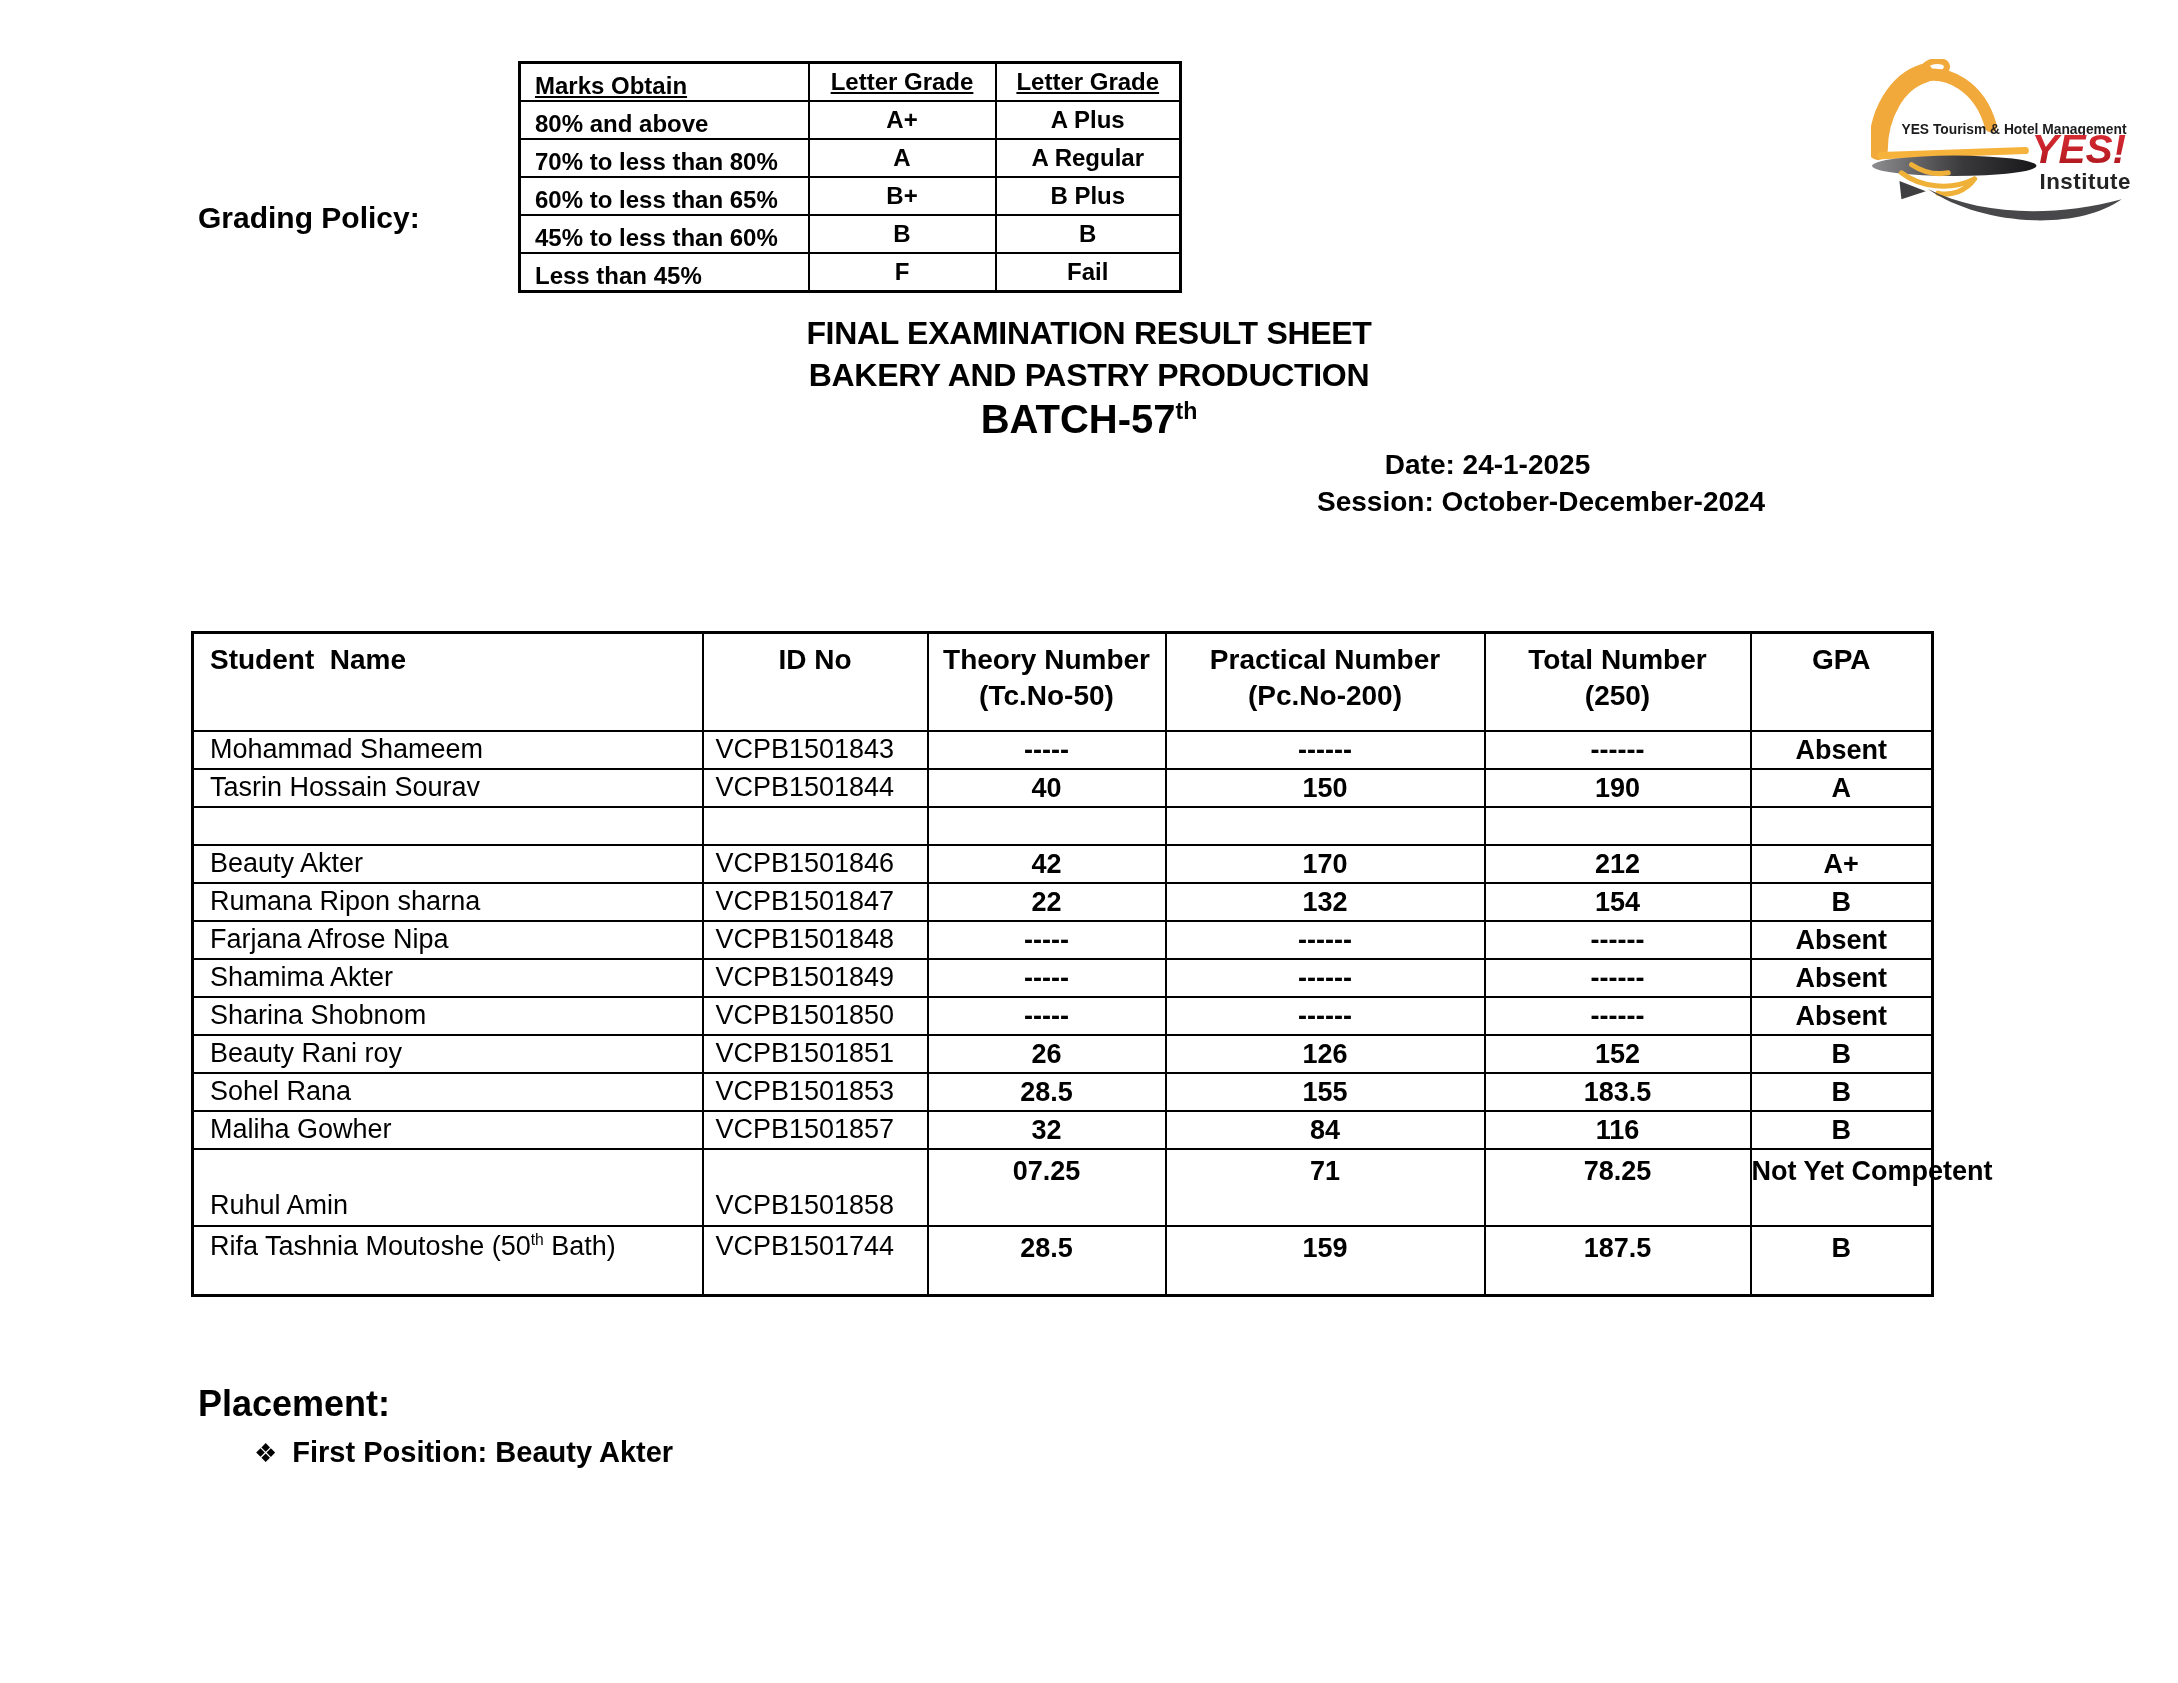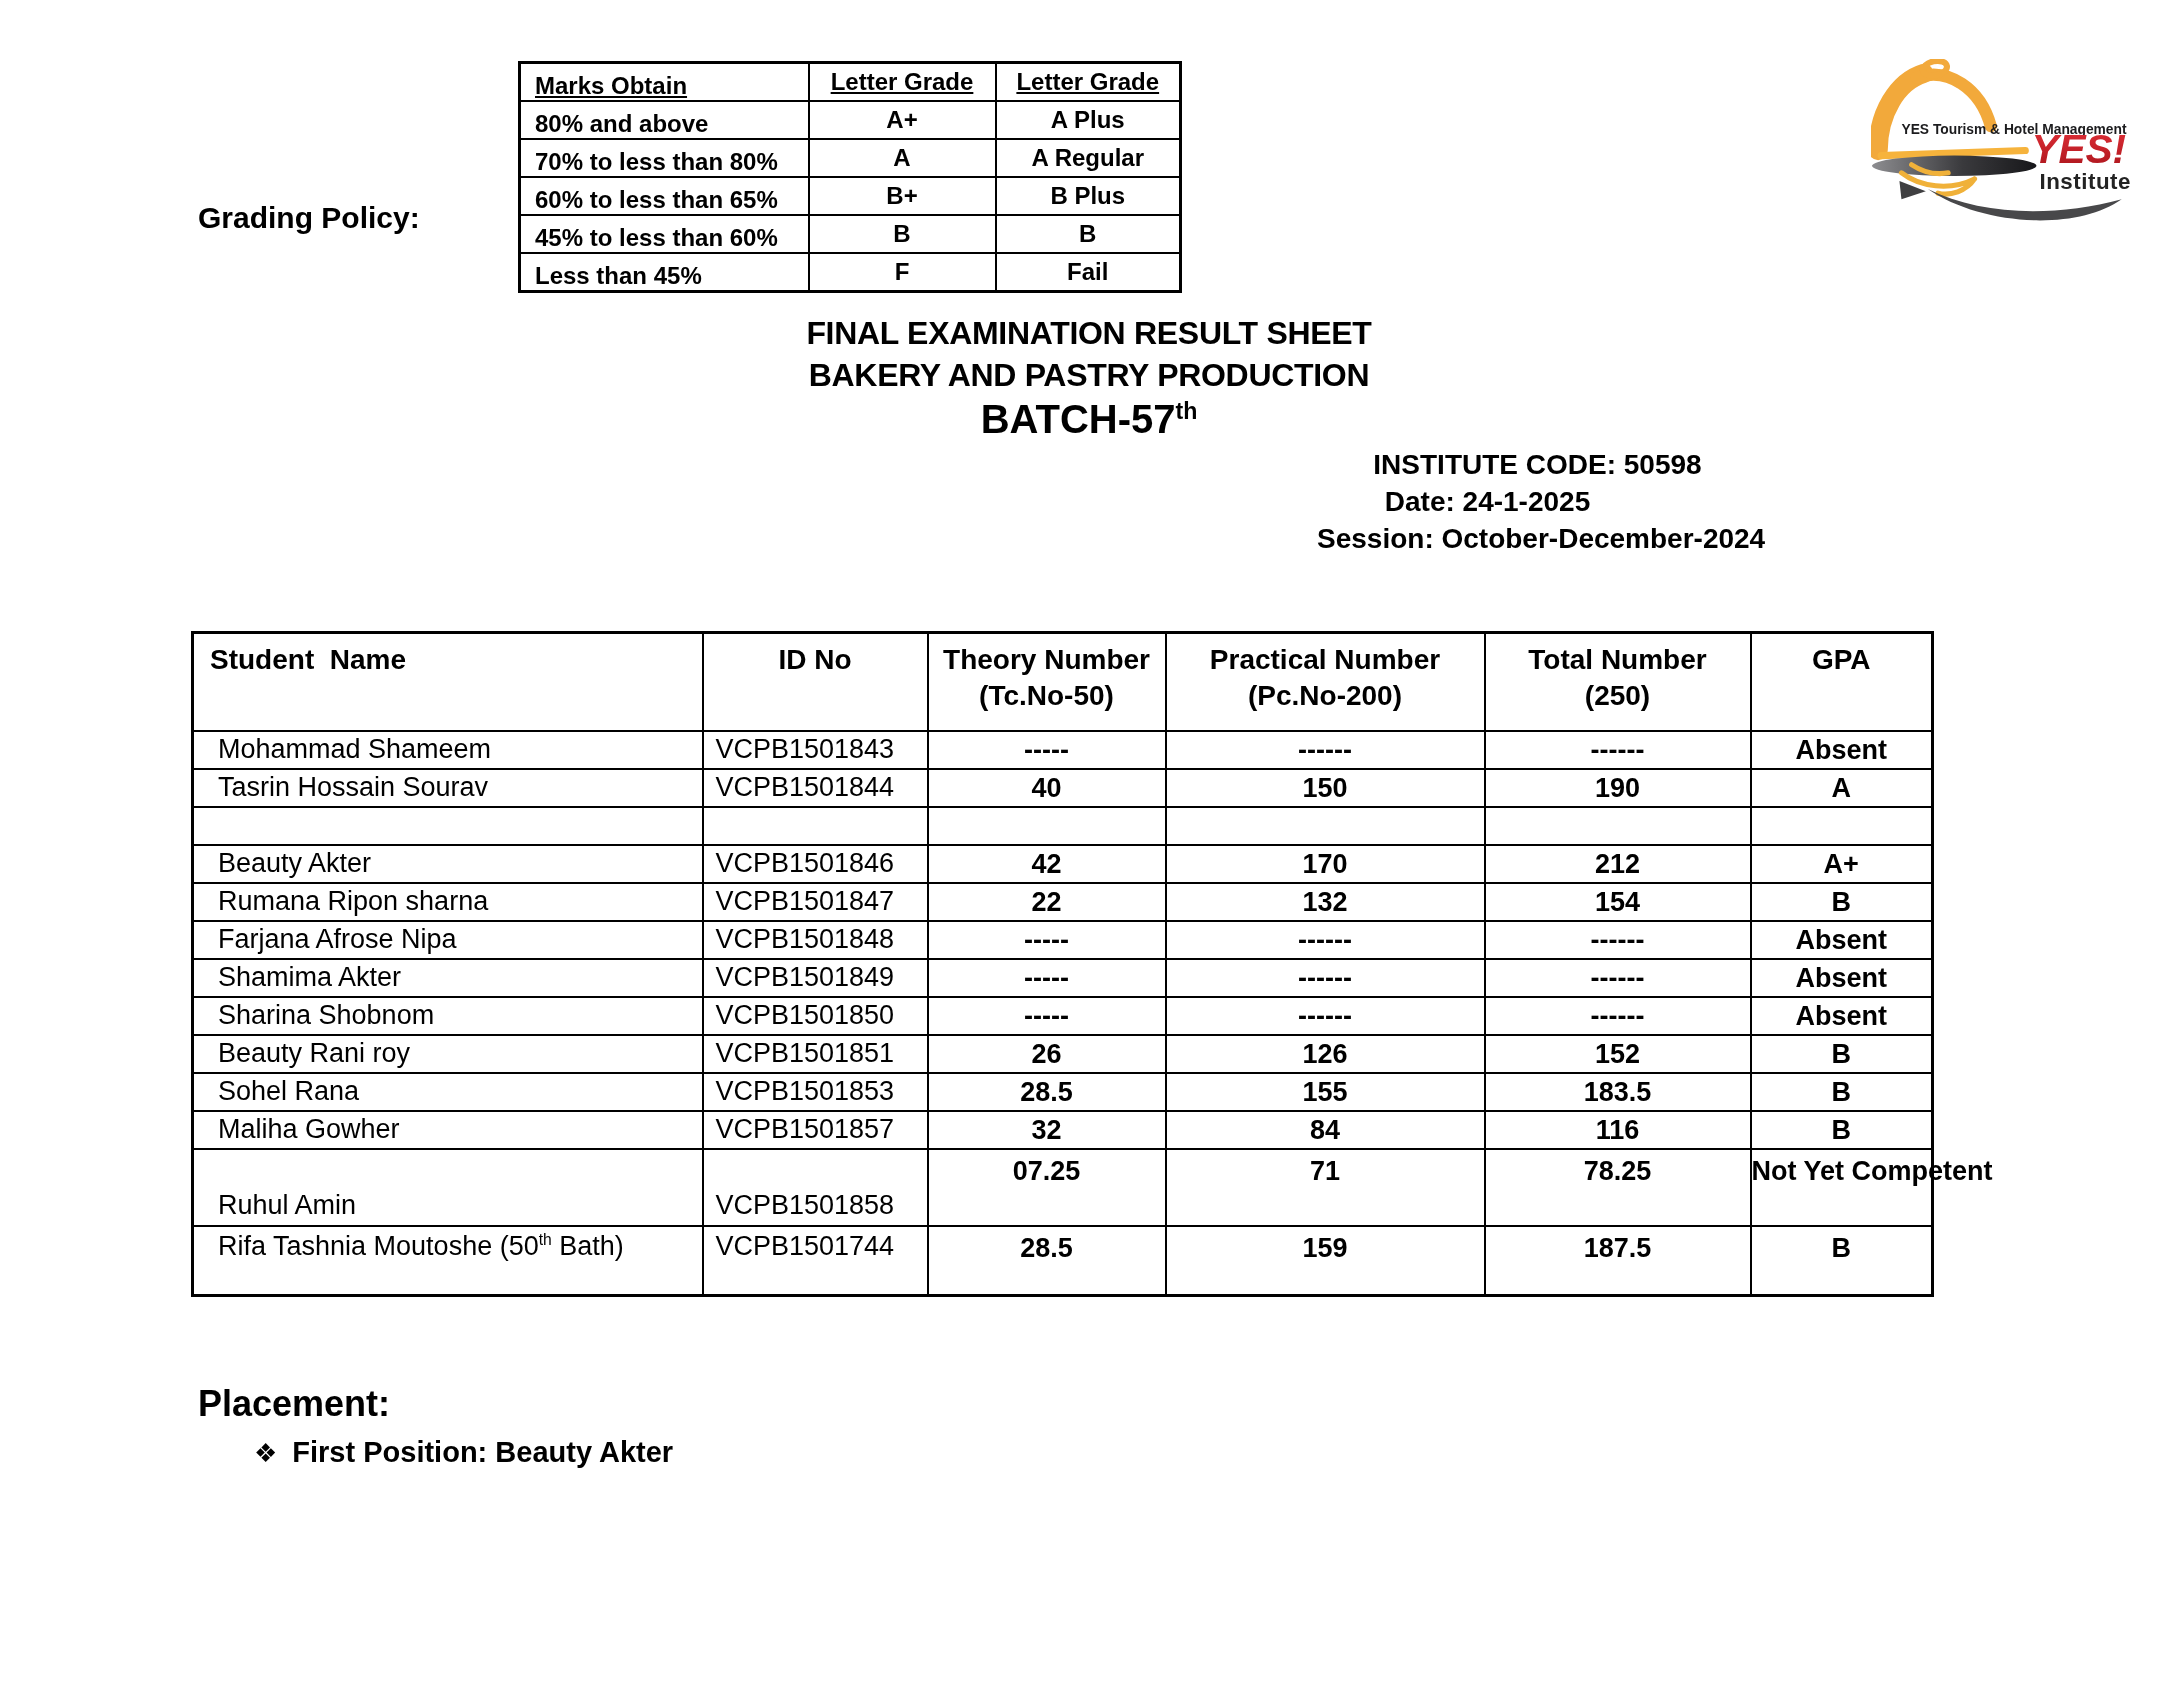--- a/index.html
+++ b/index.html
@@ -54,21 +54,21 @@
   table.results thead tr { height:98px; }
   table.results th {
     vertical-align:top; padding-top:8px; font-size:28px; font-weight:bold;
     text-align:center; white-space:pre-wrap; line-height:36px;
   }
   table.results th.col-name { text-align:left; padding-left:16px; }
   tr.r  { height:38px; }
   tr.r-tall { height:77px; }
   tr.r-last { height:70px; }
   table.results td { font-size:27px; vertical-align:middle; white-space:nowrap; }
-  td.cell-name { text-align:left; padding-left:24px; }
+  td.cell-name { text-align:left; padding-left:16px; }
   td.cell-id   { text-align:left; padding-left:12px; }
   td.num, td.gpa { text-align:center; font-weight:bold; white-space:normal; line-height:34px; }
   tr.r-tall td.cell-name, tr.r-tall td.cell-id { vertical-align:bottom; padding-bottom:4px; }
   tr.r-tall td.num, tr.r-tall td.gpa { vertical-align:top; padding-top:4px; }
   tr.r-last td { vertical-align:top; padding-top:4px; }
 
   
   .placement { position:absolute; left:198px; top:1382px; }
   .placement .pl-h { font-size:36px; font-weight:bold; line-height:44px; }
   .placement .pl-item {
@@ -156,21 +156,20 @@
     </svg>
   </div>
 
   <div class="title-block">
     <div class="t">FINAL EXAMINATION RESULT SHEET</div>
     <div class="t">BAKERY AND PASTRY PRODUCTION</div>
     <div class="batch"><span>BATCH-57</span><sup>th</sup></div>
   </div>
 
   <div class="code-block">
-    <div>INSTITUTE CODE: 50598</div>
     <div class="shift-left">Date: 24-1-2025</div>
     <div>Session: October-December-2024</div>
   </div>
 
   <table class="results">
     <colgroup>
       <col style="width:510px">
         <col style="width:225px">
         <col style="width:238px">
       <col style="width:319px">

